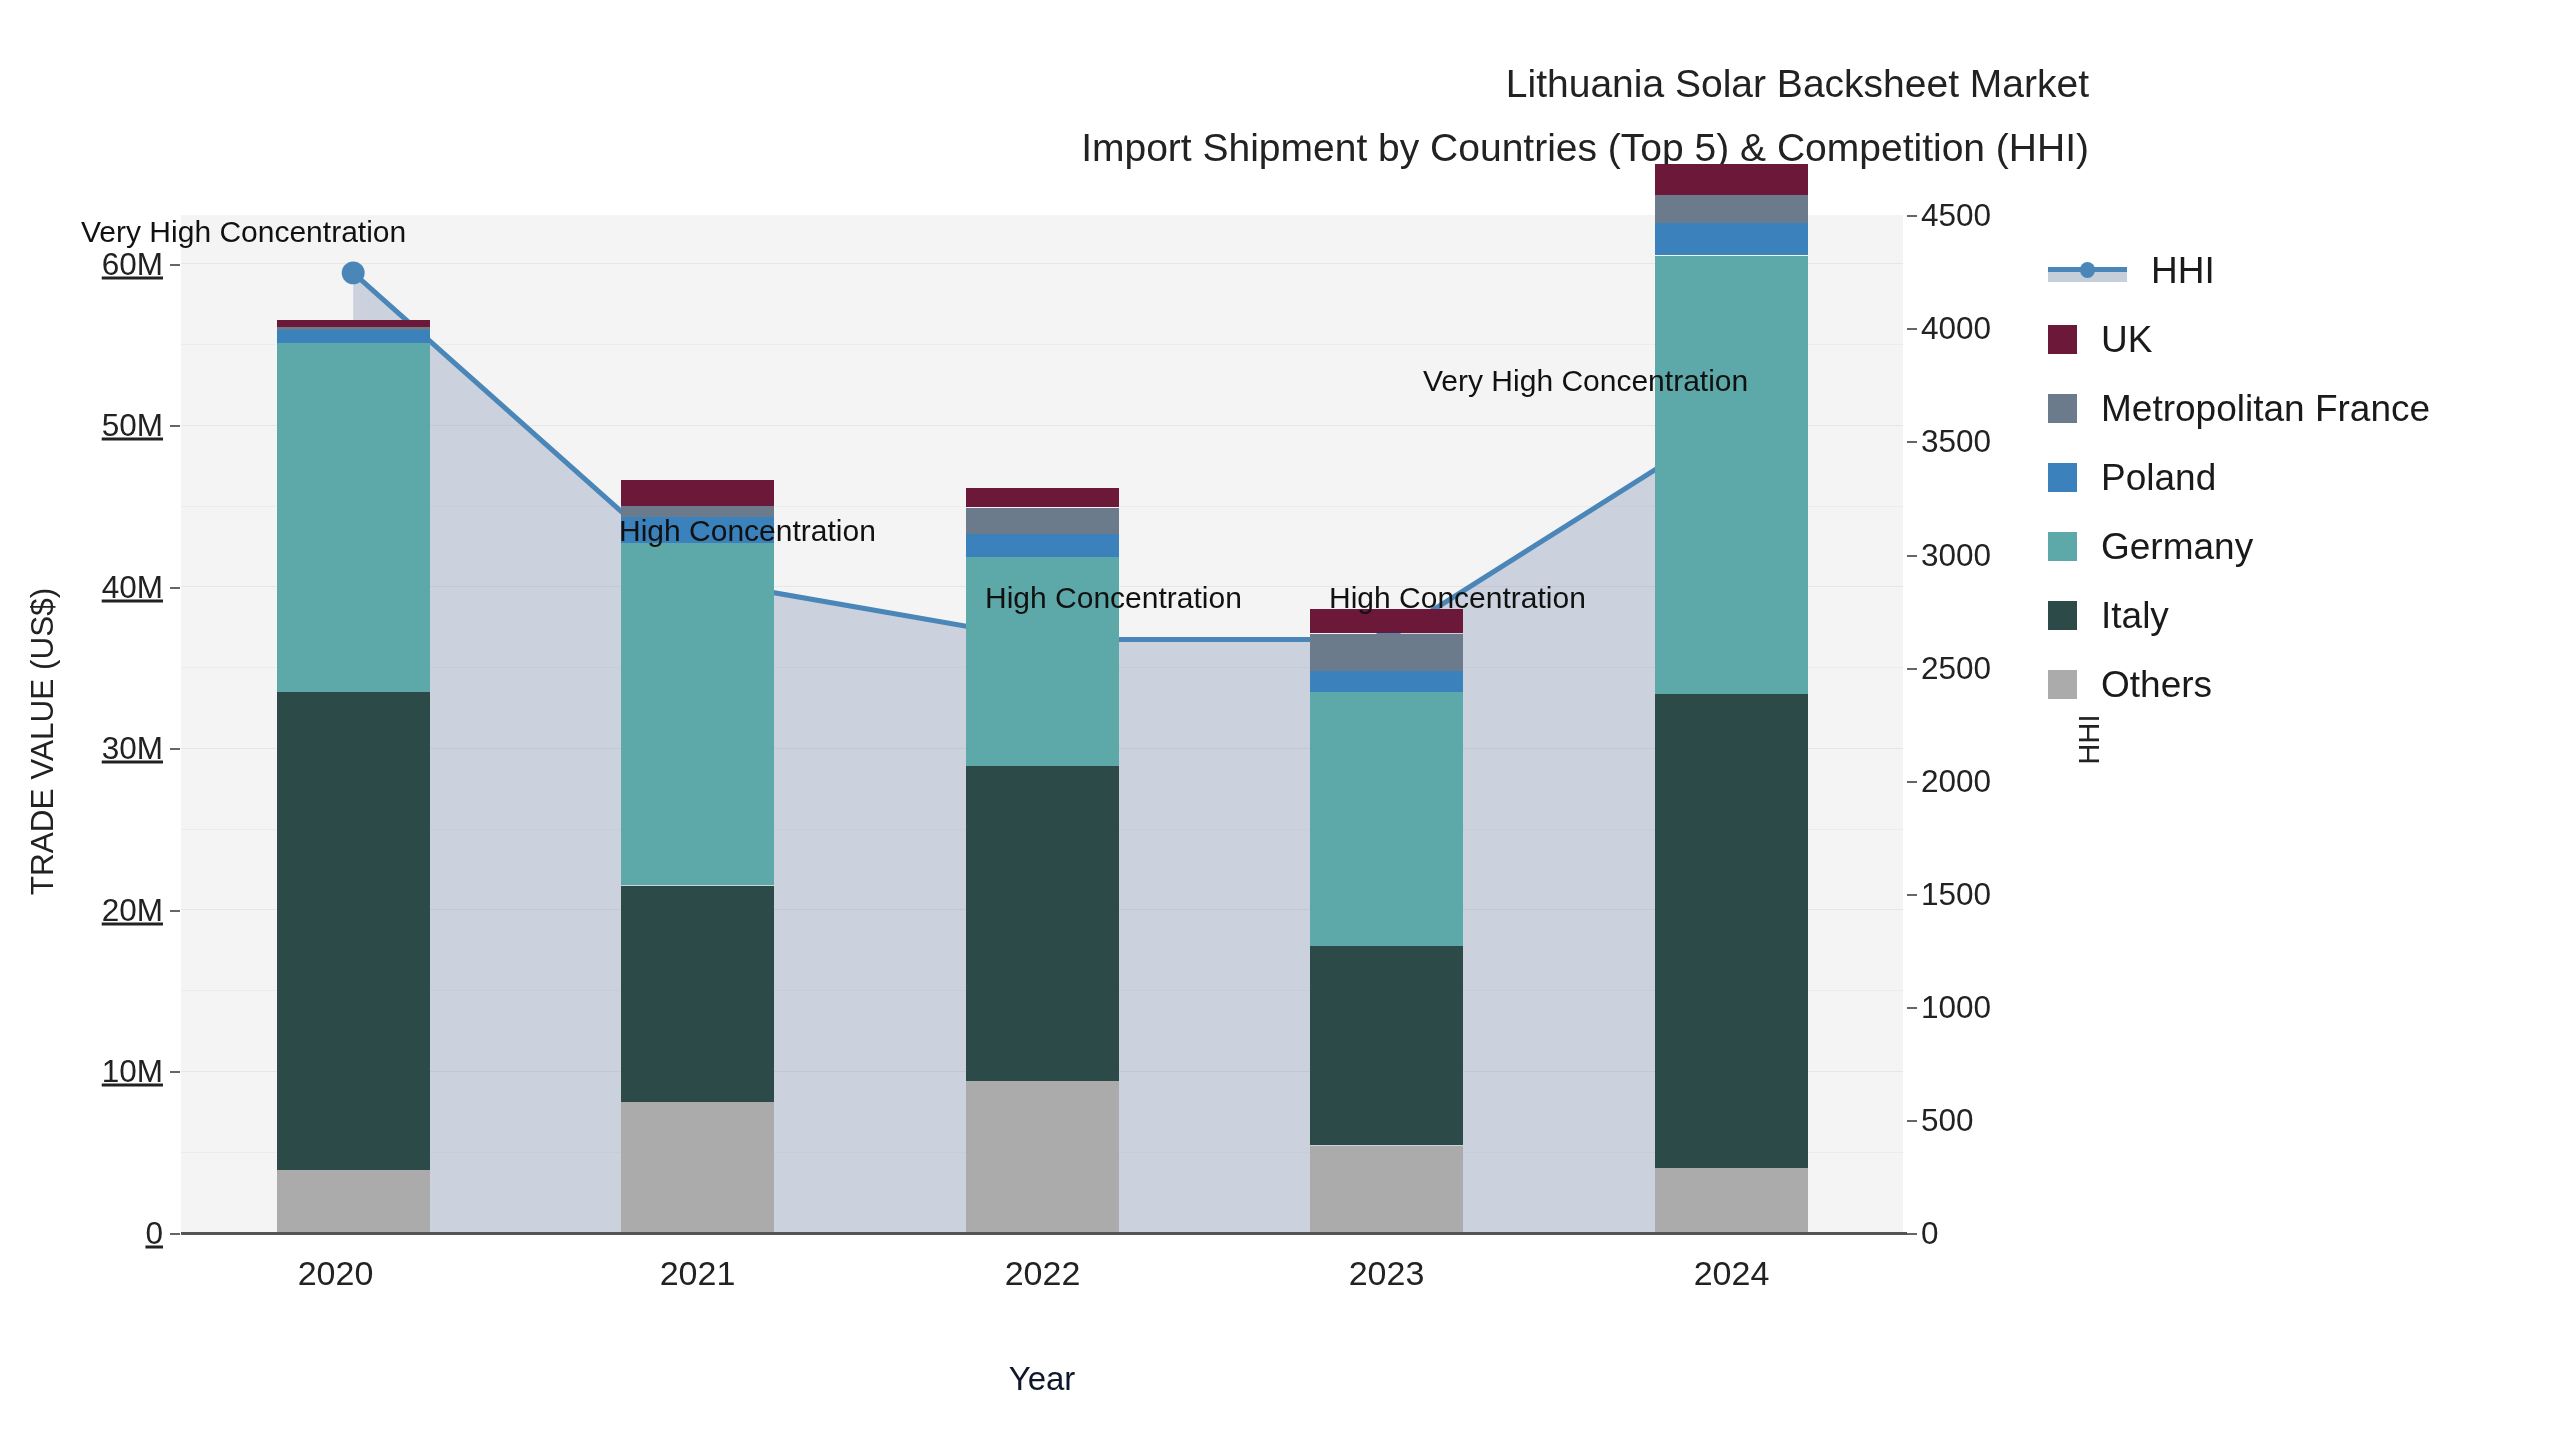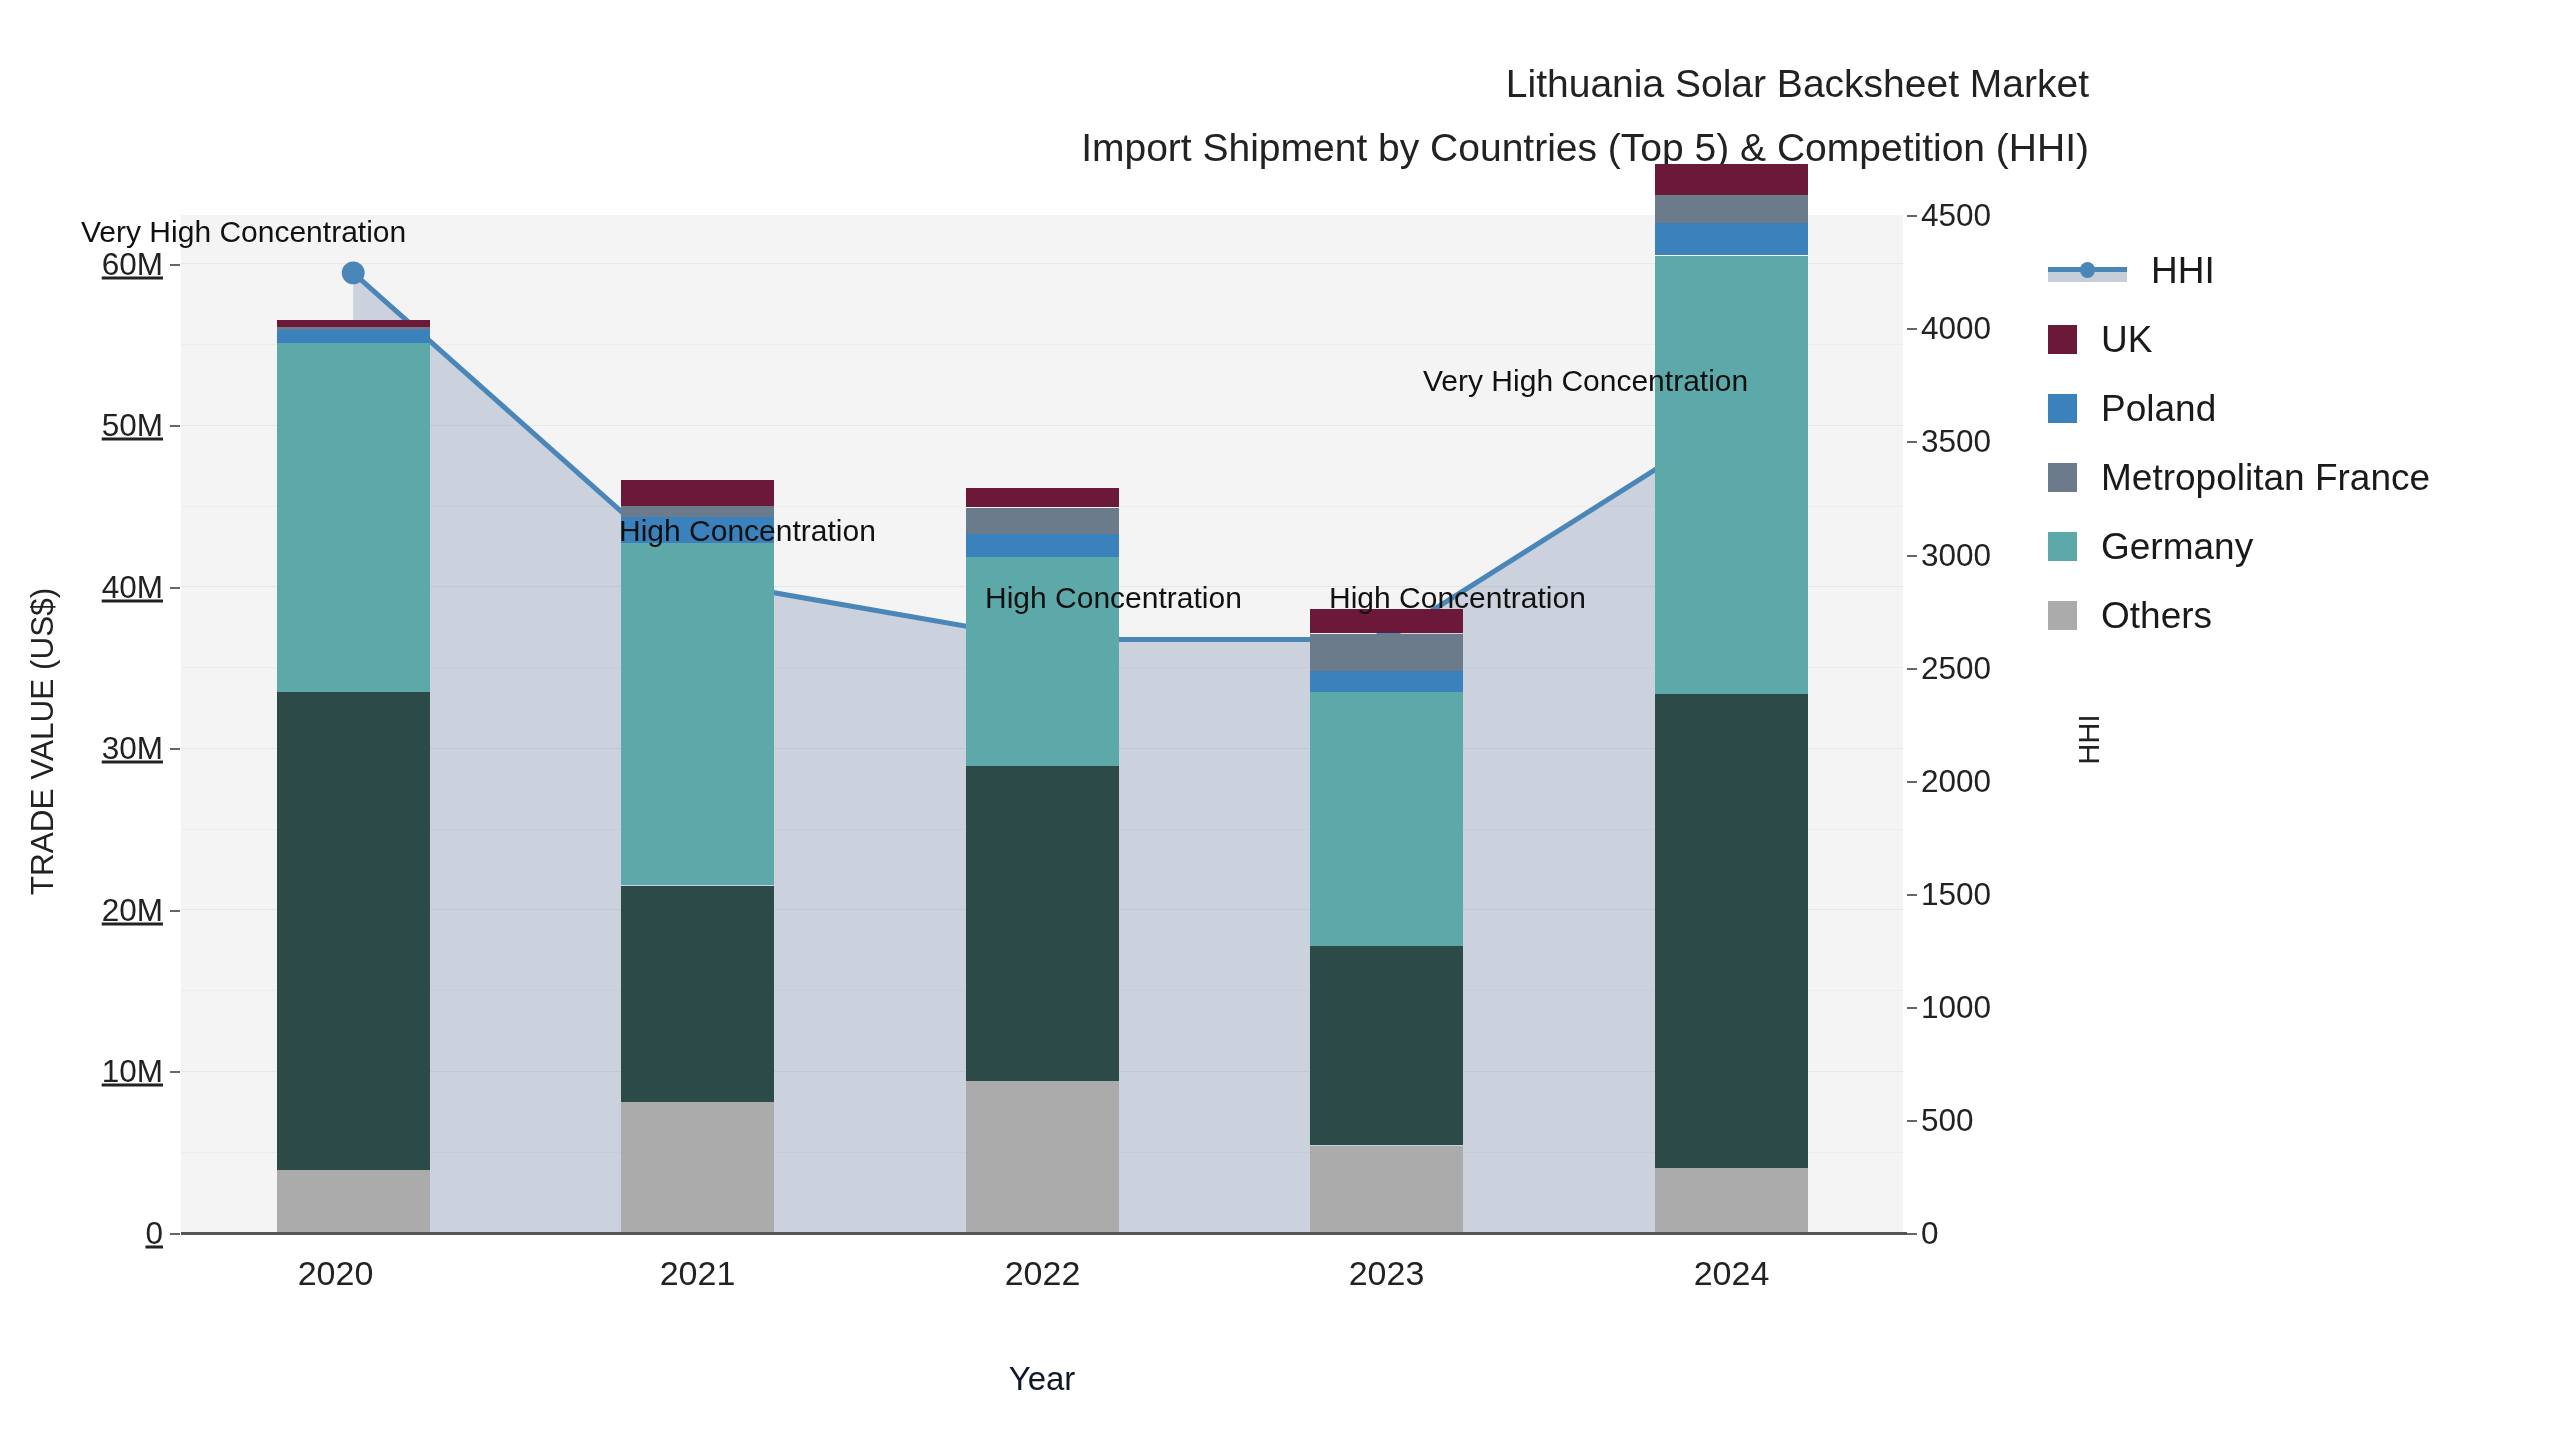--- a/index.html
+++ b/index.html
@@ -191,31 +191,35 @@
           <div class="ln"></div>
           <div class="dot"></div>
         </div>
         <div class="legend-label">HHI</div>
       </div>
       <div class="legend-row">
         <div class="swatch" style="background: rgb(107, 24, 57);"></div>
         <div class="legend-label">UK</div>
       </div>
       <div class="legend-row">
+        <div class="swatch" style="background: rgb(107, 123, 140);"></div>
+        <div class="legend-label">Metropolitan France</div>
+      </div>
+      <div class="legend-row">
         <div class="swatch" style="background: rgb(59, 130, 189);"></div>
         <div class="legend-label">Poland</div>
       </div>
       <div class="legend-row">
-        <div class="swatch" style="background: rgb(107, 123, 140);"></div>
-        <div class="legend-label">Metropolitan France</div>
-      </div>
-      <div class="legend-row">
         <div class="swatch" style="background: rgb(93, 168, 168);"></div>
         <div class="legend-label">Germany</div>
       </div>
       <div class="legend-row">
+        <div class="swatch" style="background: rgb(44, 74, 71);"></div>
+        <div class="legend-label">Italy</div>
+      </div>
+      <div class="legend-row">
         <div class="swatch" style="background: rgb(171, 171, 171);"></div>
         <div class="legend-label">Others</div>
       </div>
     </div>
 
 </div>
 
 
 </body></html>

